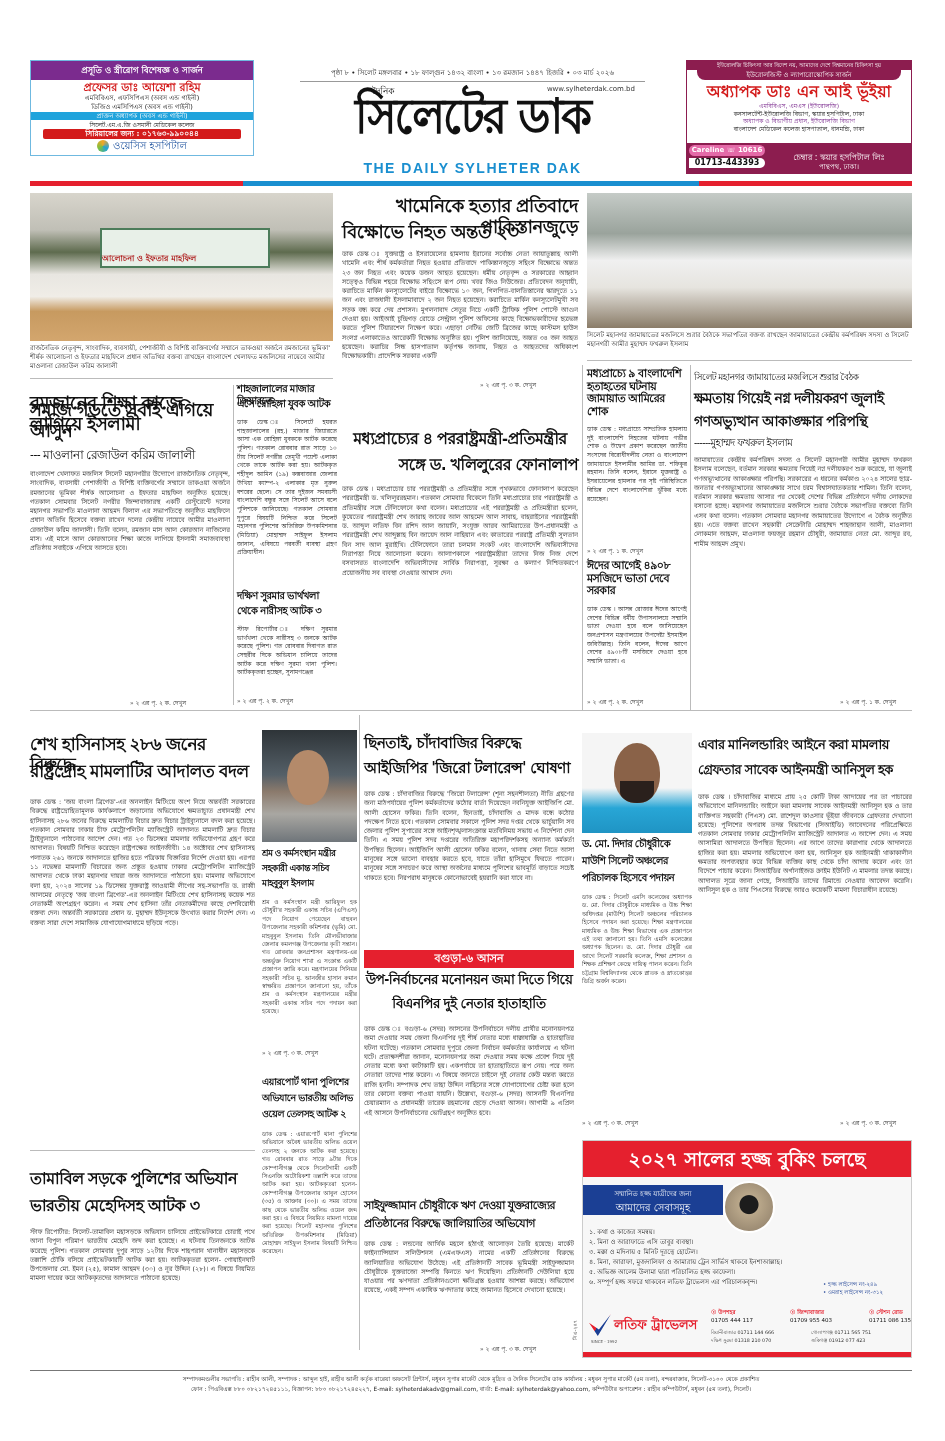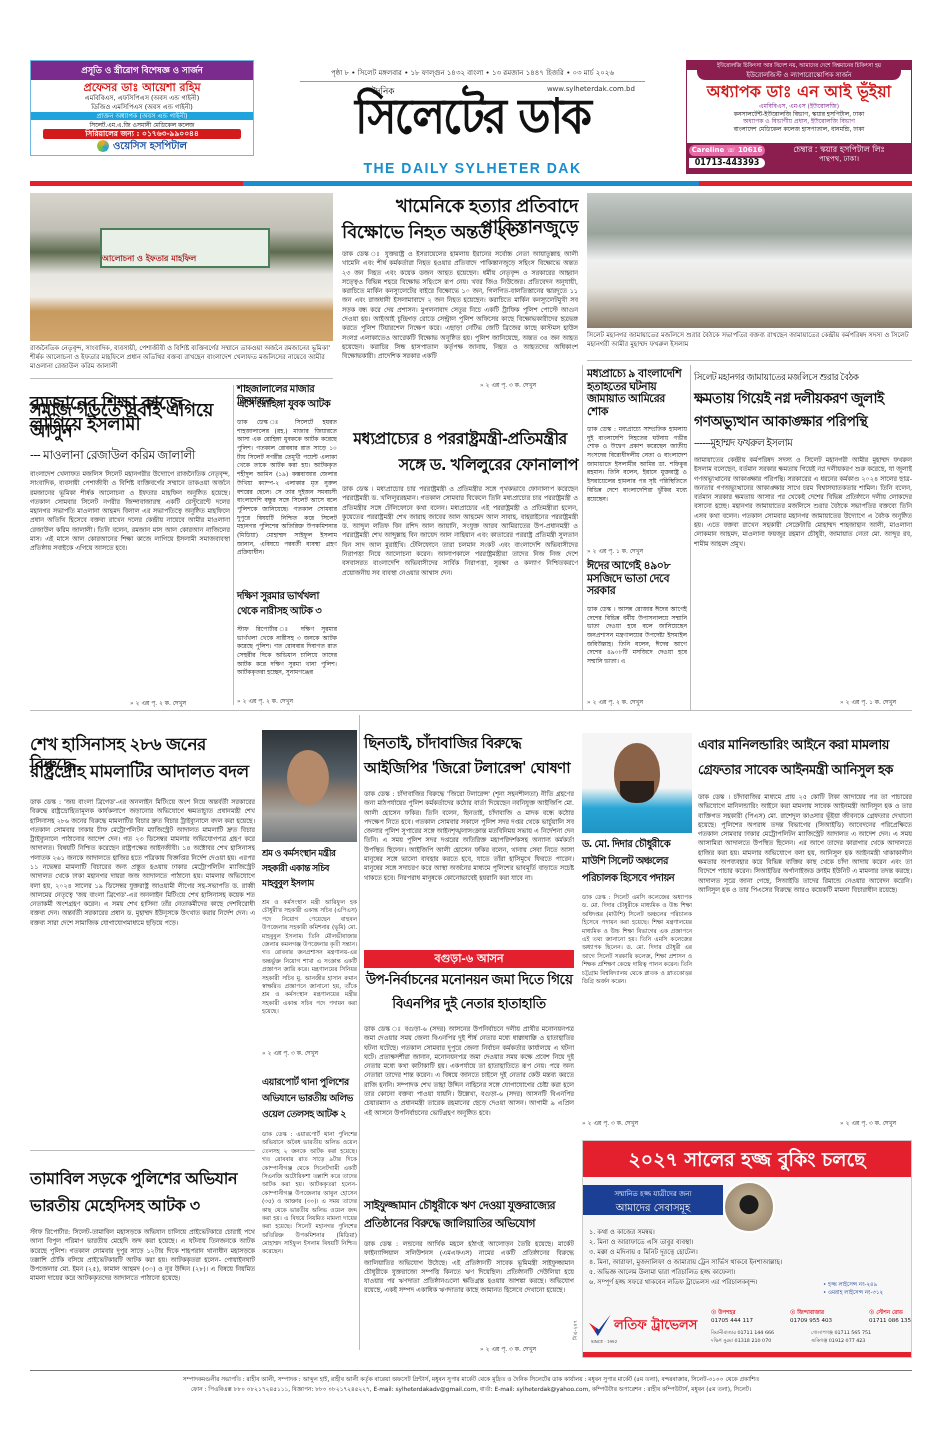--- a/index.html
+++ b/index.html
@@ -22,21 +22,21 @@
 <div class="abs ad" style="left:30px;top:60px;width:224px;height:96px;border-color:#6fb9e0;">
   <div class="band" style="background:#7b2b8e;font-size:8.5px;">প্রসূতি ও স্ত্রীরোগ বিশেষজ্ঞ ও সার্জন</div>
   <div class="name" style="font-size:11px;margin:1px 0 0">প্রফেসর ডাঃ আয়েশা রহিম</div>
   <div style="font-size:6.5px">এমবিবিএস, এফসিপিএস (অবস এন্ড গাইনী)</div>
   <div style="font-size:6.5px">ডিজিও এমসিপিএস (অবস এন্ড গাইনী)</div>
   <div style="background:#1fa3dc;color:#fff;font-size:6.5px;margin:1px 0">প্রাক্তন অধ্যাপক (অবস এন্ড গাইনী)</div>
   <div style="font-size:6px">সিলেট.এম.এ.জি ওসমানী মেডিকেল কলেজ</div>
   <div style="background:#d31b1b;color:#fff;font-weight:bold;font-size:7.5px;margin:1px 12px;border-radius:2px">সিরিয়ালের জন্য : ০১৭৬৩-৯৯০০৪৪</div>
   <div style="display:flex;align-items:center;justify-content:center;gap:4px;margin-top:1px">
     <span style="display:inline-block;width:12px;height:12px;border-radius:50%;background:conic-gradient(#f6a623,#1fa3dc,#7ac142,#f6a623)"></span>
-    <span style="color:#1a4f9c;font-weight:bold;font-size:10px">ওয়েসিস হসপিটাল</span>
+    <span style="color:#1a4f9c;font-weight:normal;font-size:10px">ওয়েসিস হসপিটাল</span>
   </div>
 </div>
 
 <div class="abs" style="left:300px;top:67px;width:345px;font-size:7px;text-align:center;color:#222;border-bottom:1px solid #999;padding-bottom:2px">পৃষ্ঠা ৮ • সিলেট মঙ্গলবার • ১৮ ফাল্গুন ১৪৩২ বাংলা • ১৩ রমজান ১৪৪৭ হিজরি • ০৩ মার্চ ২০২৬</div>
 
 <div class="abs" style="left:300px;top:84px;width:345px;height:70px;">
   <div style="position:absolute;left:72px;top:0;font-size:9px;font-weight:normal">দৈনিক</div>
   <div style="position:absolute;right:10px;top:1px;font-size:7px;color:#333">www.sylheterdak.com.bd</div>
   <div style="position:absolute;left:0;top:6px;width:345px;text-align:center;font-size:44px;font-weight:900;letter-spacing:-2px;line-height:52px;font-family:'DejaVu Sans',sans-serif;transform:scaleY(1.1)">সিলেটের ডাক</div>
 </div>
@@ -52,21 +52,21 @@
   <div style="font-size:6px">বাংলাদেশ মেডিকেল কলেজ হাসপাতাল, ধানমন্ডি, ঢাকা</div>
   <div style="position:absolute;left:0;bottom:0;width:100%;height:30px;background:#8c1d4f;color:#fff;display:flex">
     <div style="width:80px;padding:2px 2px">
       <div style="background:#e46aa8;border-radius:6px;font-size:7px;font-weight:bold;padding:1px 2px">
         <span>Careline</span>
         <span>☏</span>
         <span>10616</span>
       </div>
       <div style="background:#fff;color:#111;font-weight:bold;font-size:8px;margin-top:2px;border-radius:0 8px 8px 0">01713-443393</div>
     </div>
-    <div style="flex:1;padding-top:2px">
+    <div style="flex:1;padding-top:10px">
       <div style="font-size:8px">চেম্বার : স্কয়ার হসপিটাল লিঃ</div>
       <div style="font-size:7px">পান্থপথ, ঢাকা।</div>
     </div>
   </div>
 </div>
 
 <div class="abs" style="left:30px;top:181px;width:882px;height:5px;display:flex">
   <div style="width:213px;background:#e5202e"></div>
   <div style="flex:1;background:#1a8fd0"></div>
   <div style="width:213px;background:#e5202e"></div>

